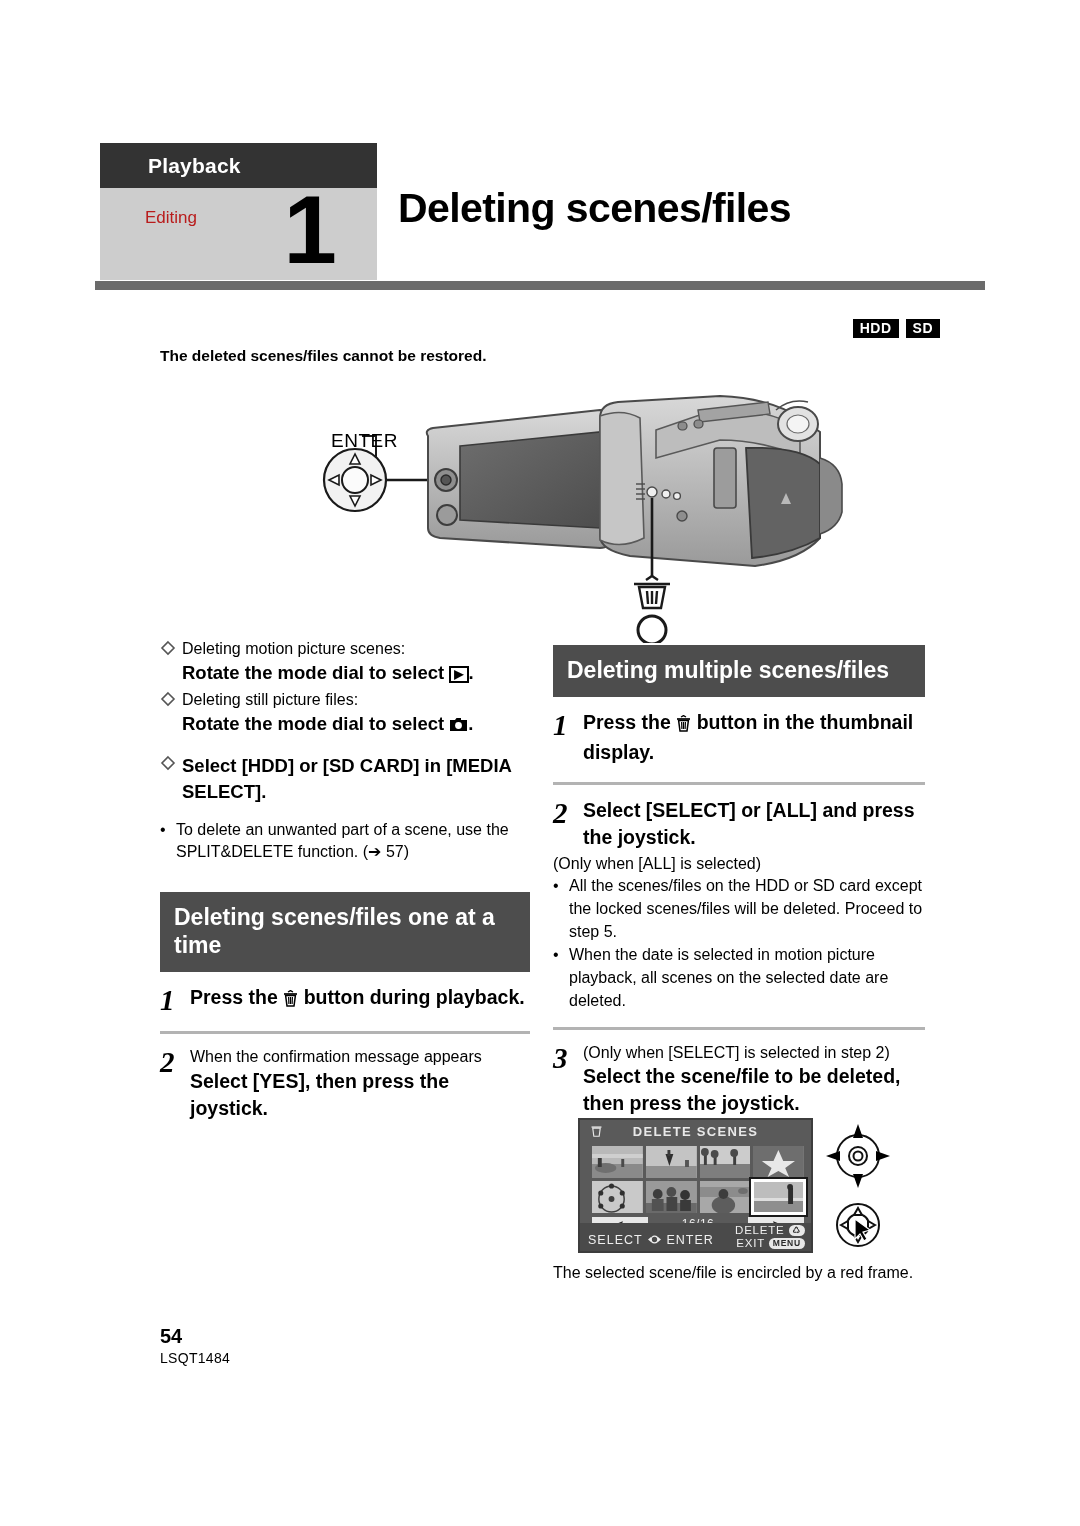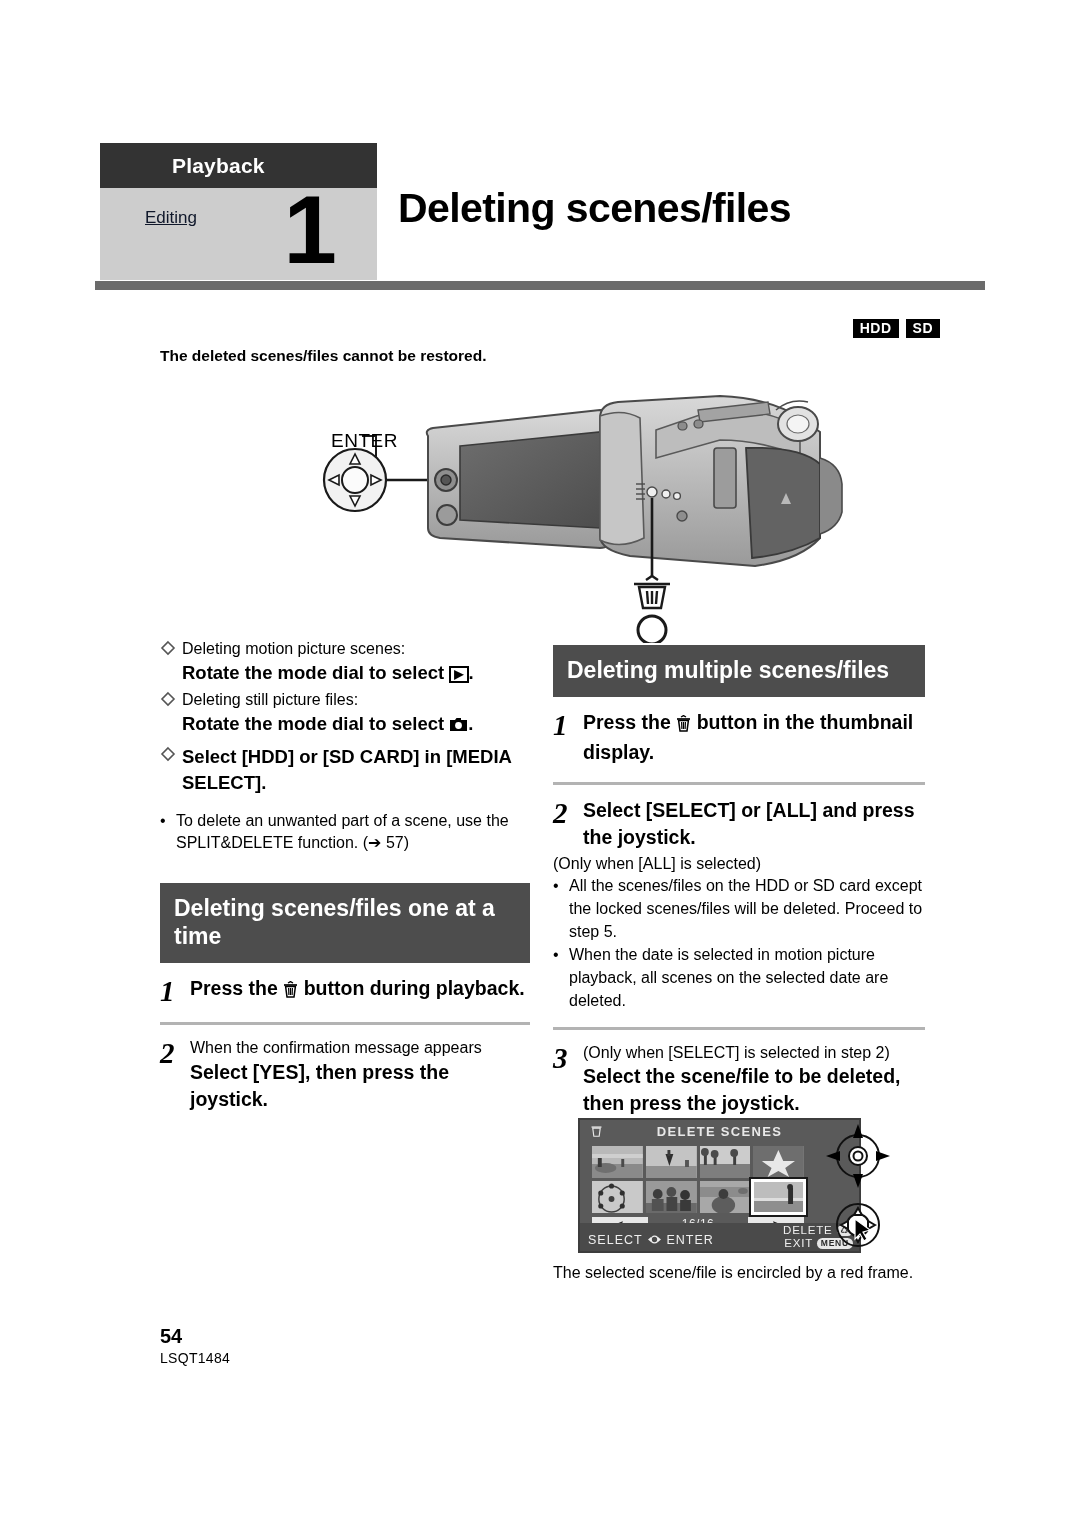--- a/index.html
+++ b/index.html
@@ -8,24 +8,24 @@
     background:#ffffff;
     font-family:"Liberation Sans", sans-serif;
     color:#000;
     position:relative;
     overflow:hidden;
   }
   .page{position:absolute;left:0;top:0;width:1080px;height:1526px;}
 
   
   .hdr-block{position:absolute;left:100px;top:143px;width:277px;}
-  .hdr-dark{background:#333333;height:45px;display:flex;align-items:center;padding-left:24px;}
+  .hdr-dark{background:#333333;height:45px;display:flex;align-items:center;}
   .hdr-dark span{color:#fff;font-size:21px;font-weight:bold;padding-left:48px;letter-spacing:.2px;}
   .hdr-light{background:#cdcdcd;height:92px;position:relative;}
-  .hdr-light .sub{position:absolute;left:45px;top:20px;font-size:17px;color:#0f172a;text-decoration:underline;}
+  .hdr-light .sub{position:absolute;left:45px;top:20px;font-size:17px;color:#b91c1c;}
   .hdr-light .bignum{position:absolute;right:40px;top:-6px;font-size:96px;font-weight:bold;line-height:1;font-family:"Liberation Sans",sans-serif;}
   .maintitle{position:absolute;left:398px;top:185px;font-size:41px;font-weight:bold;letter-spacing:-.6px;}
   .rule{position:absolute;left:95px;top:281px;width:890px;height:9px;background:#6b6b6b;}
 
   
   .badges{position:absolute;right:140px;top:319px;display:flex;gap:7px;margin-left:12px;}
   .badge{background:#000;color:#fff;font-size:14px;font-weight:bold;padding:2px 7px 3px;letter-spacing:.5px;line-height:1;}
 
   
   .important{position:absolute;left:160px;top:345px;width:600px;}
@@ -60,21 +60,21 @@
   .step-reg{font-size:16px;line-height:1.35;}
   .hline{height:3px;background:#b3b3b3;margin-top:16px;}
 
   .trash-g{display:inline-block;vertical-align:-3px;}
   .play-g{display:inline-block;border:2px solid #000;padding:0 3px;line-height:13px;
     font-size:12px;vertical-align:1px;}
   .cam-g{display:inline-block;vertical-align:-2px;}
 
   
   .lcd-wrap{position:absolute;left:578px;top:1118px;}
-  .lcd{width:283px;height:135px;background:#5a5a5a;position:relative;box-sizing:border-box;
+  .lcd{width:235px;height:135px;background:#5a5a5a;position:relative;box-sizing:border-box;
     border:2px solid #3d3d3d;}
   .lcd-title{position:absolute;left:0;top:4px;width:100%;text-align:center;color:#e8e8e8;
     font-size:13px;letter-spacing:1.3px;font-weight:bold;}
   .lcd-trash{position:absolute;left:10px;top:4px;color:#e8e8e8;font-size:13px;}
   .thumbs{position:absolute;left:12px;top:26px;width:212px;display:grid;
     grid-template-columns:repeat(4,1fr);grid-template-rows:repeat(2,32px);gap:3px;}
   .th{background:#8f8f8f;position:relative;overflow:hidden;}
   .th.sel{outline:3px solid #fff;outline-offset:-1px;box-shadow:0 0 0 4px #1a1a1a;}
   .navrow{position:absolute;left:12px;top:97px;width:212px;display:flex;align-items:center;}
   .nav-btn{width:56px;height:14px;background:#e8e8e8;color:#1a1a1a;font-size:11px;
@@ -223,21 +223,21 @@
           <span class="cam-g">
             <svg width="19" height="15" viewBox="0 0 19 15">
                 <path d="M1,3 L6,3 L7.5,1 L12,1 L12,3 L18,3 L18,14 L1,14 Z" fill="#000"></path>
                 <circle cx="9.5" cy="8.5" r="3.4" fill="#fff"></circle>
               </svg>
           </span><span>.</span>
         </div>
       </span>
     </div>
 
-    <div class="diamond-item" style="margin-top:5px;">
+    <div class="diamond-item" style="margin-top:14px;">
       <span class="diamond">
         <svg width="16" height="16" viewBox="0 0 16 16">
             <polygon points="8,2 14,8 8,14 2,8" fill="none" stroke="#555" stroke-width="1.6"></polygon>
           </svg>
       </span>
       <span class="d-text">
         <div class="d-bold">Select [HDD] or [SD CARD] in [MEDIA SELECT].</div>
       </span>
     </div>
 

